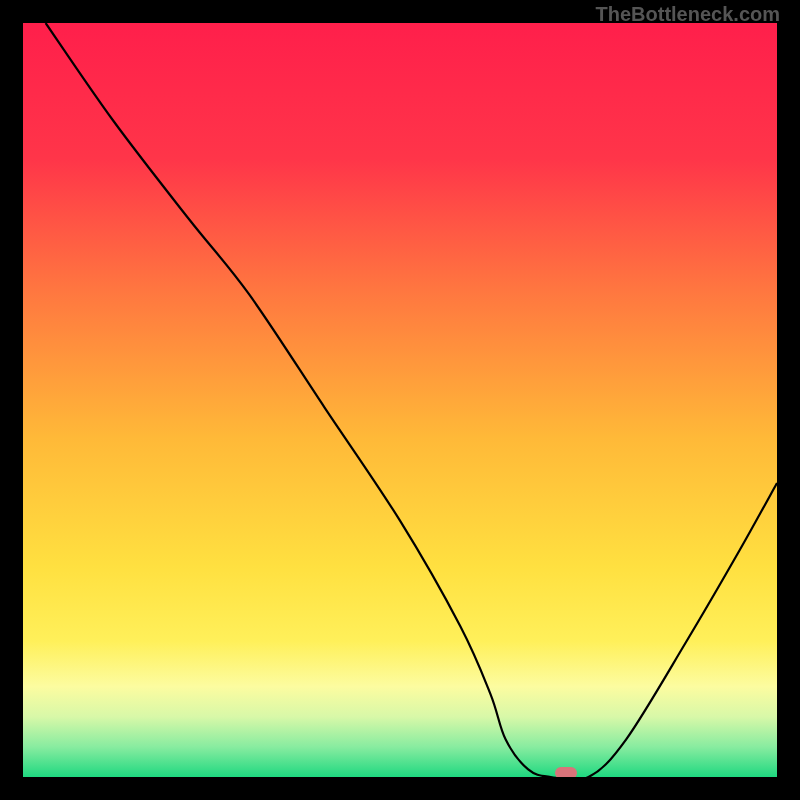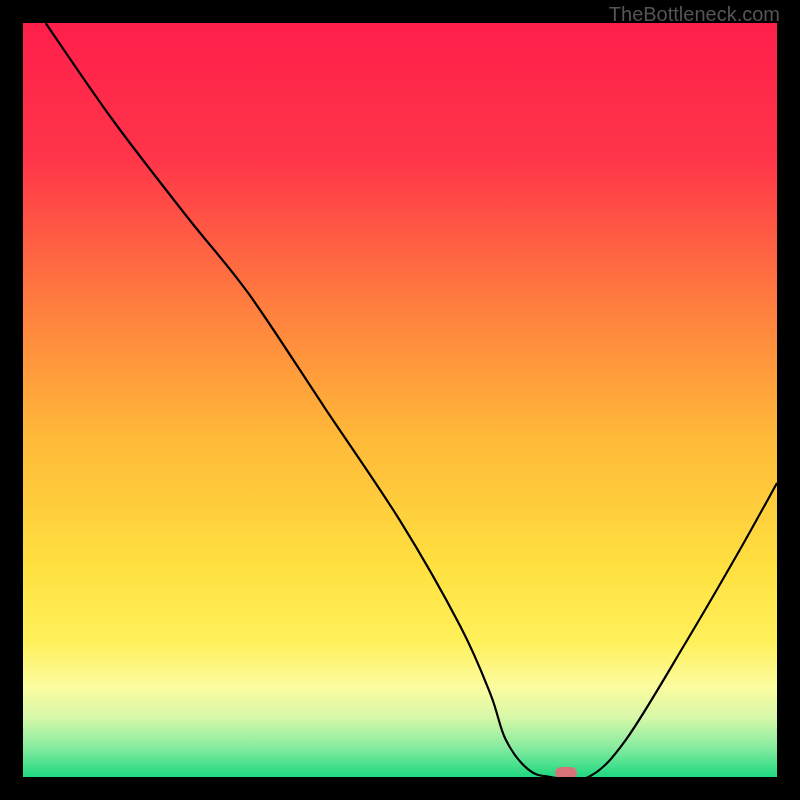--- a/index.html
+++ b/index.html
@@ -9,21 +9,21 @@
     background: #000;
     position: relative;
     font-family: Arial, sans-serif;
   }
   .watermark {
     position: absolute;
     top: 3px;
     right: 20px;
     color: #555;
     font-size: 20px;
-    font-weight: normal;
+    font-weight: bold;
     z-index: 10;
   }
   .plot-area {
     position: absolute;
     left: 23px;
     top: 23px;
     width: 754px;
     height: 754px;
     overflow: hidden;
   }

